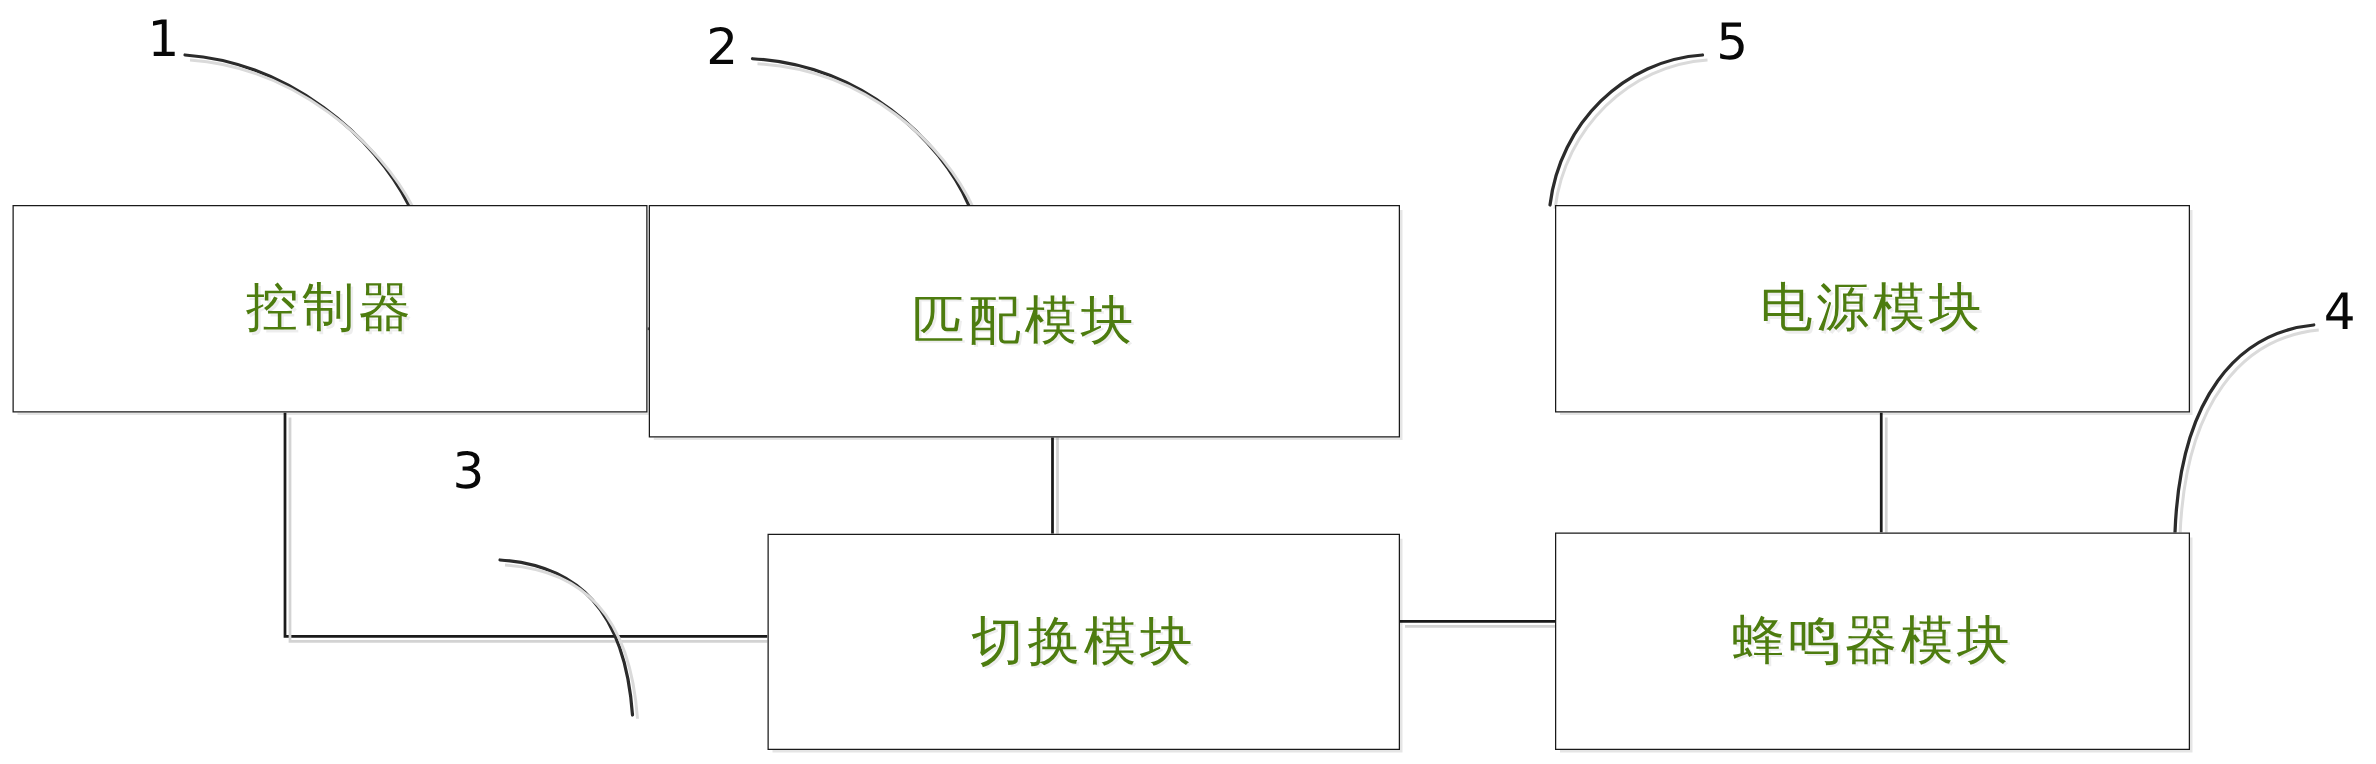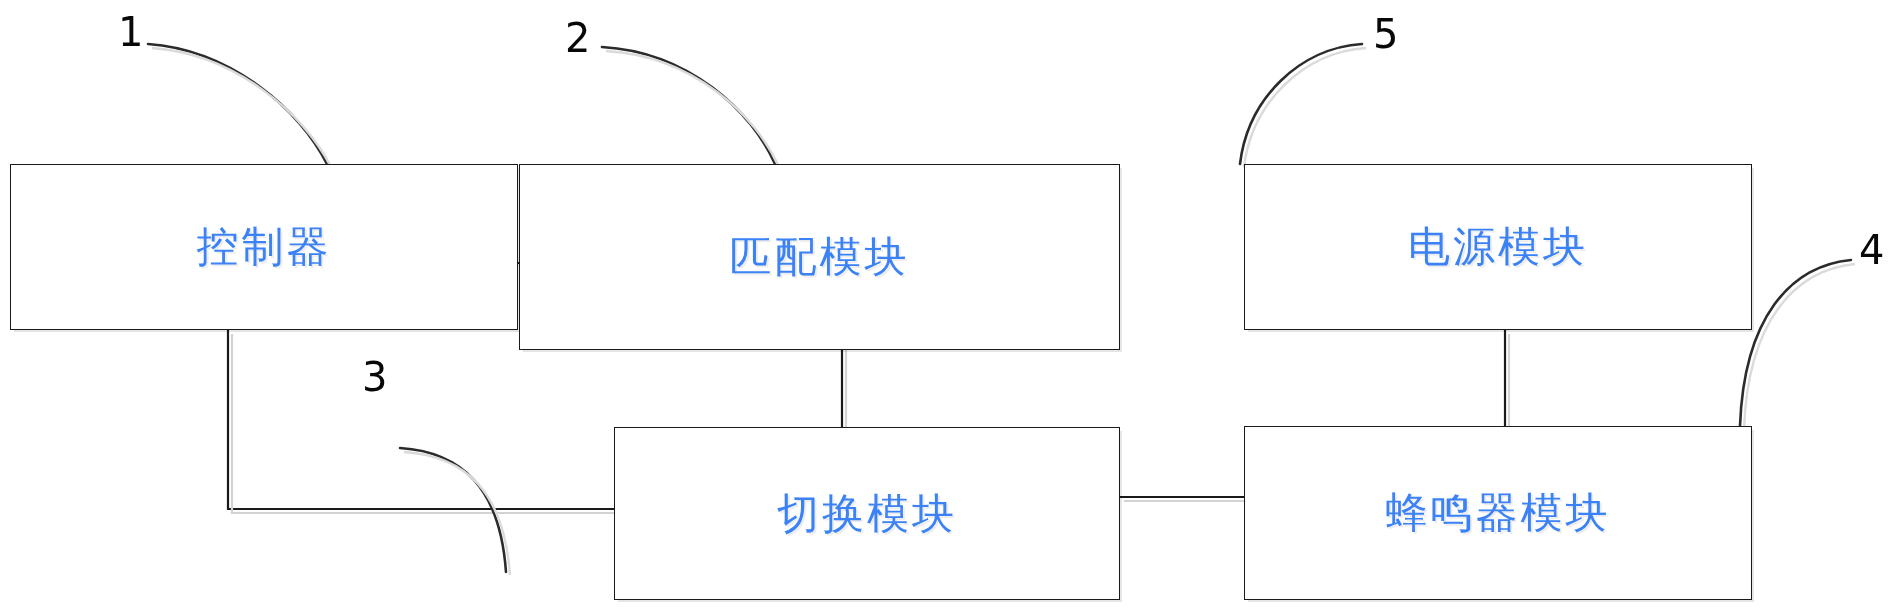--- a/index.html
+++ b/index.html
@@ -32,21 +32,21 @@
     box-shadow: 3px 3px 0 -1px rgba(0,0,0,0.10);
     display: flex;
     align-items: center;
     justify-content: center;
     z-index: 3;
   }
   .block-label {
     font-family: Liberation Serif, serif;
     font-size: 42px;
     line-height: 1;
-    color: #3b82f6;
+    color: #4d7c0f;
     letter-spacing: 3px;
     white-space: nowrap;
     text-shadow: 2px 2px 0 rgba(0,0,0,0.07);
   }
   .ref-num {
     position: absolute;
     font-family: "DejaVu Sans", "Liberation Sans", sans-serif;
     font-size: 40px;
     line-height: 1;
     color: #080808;

